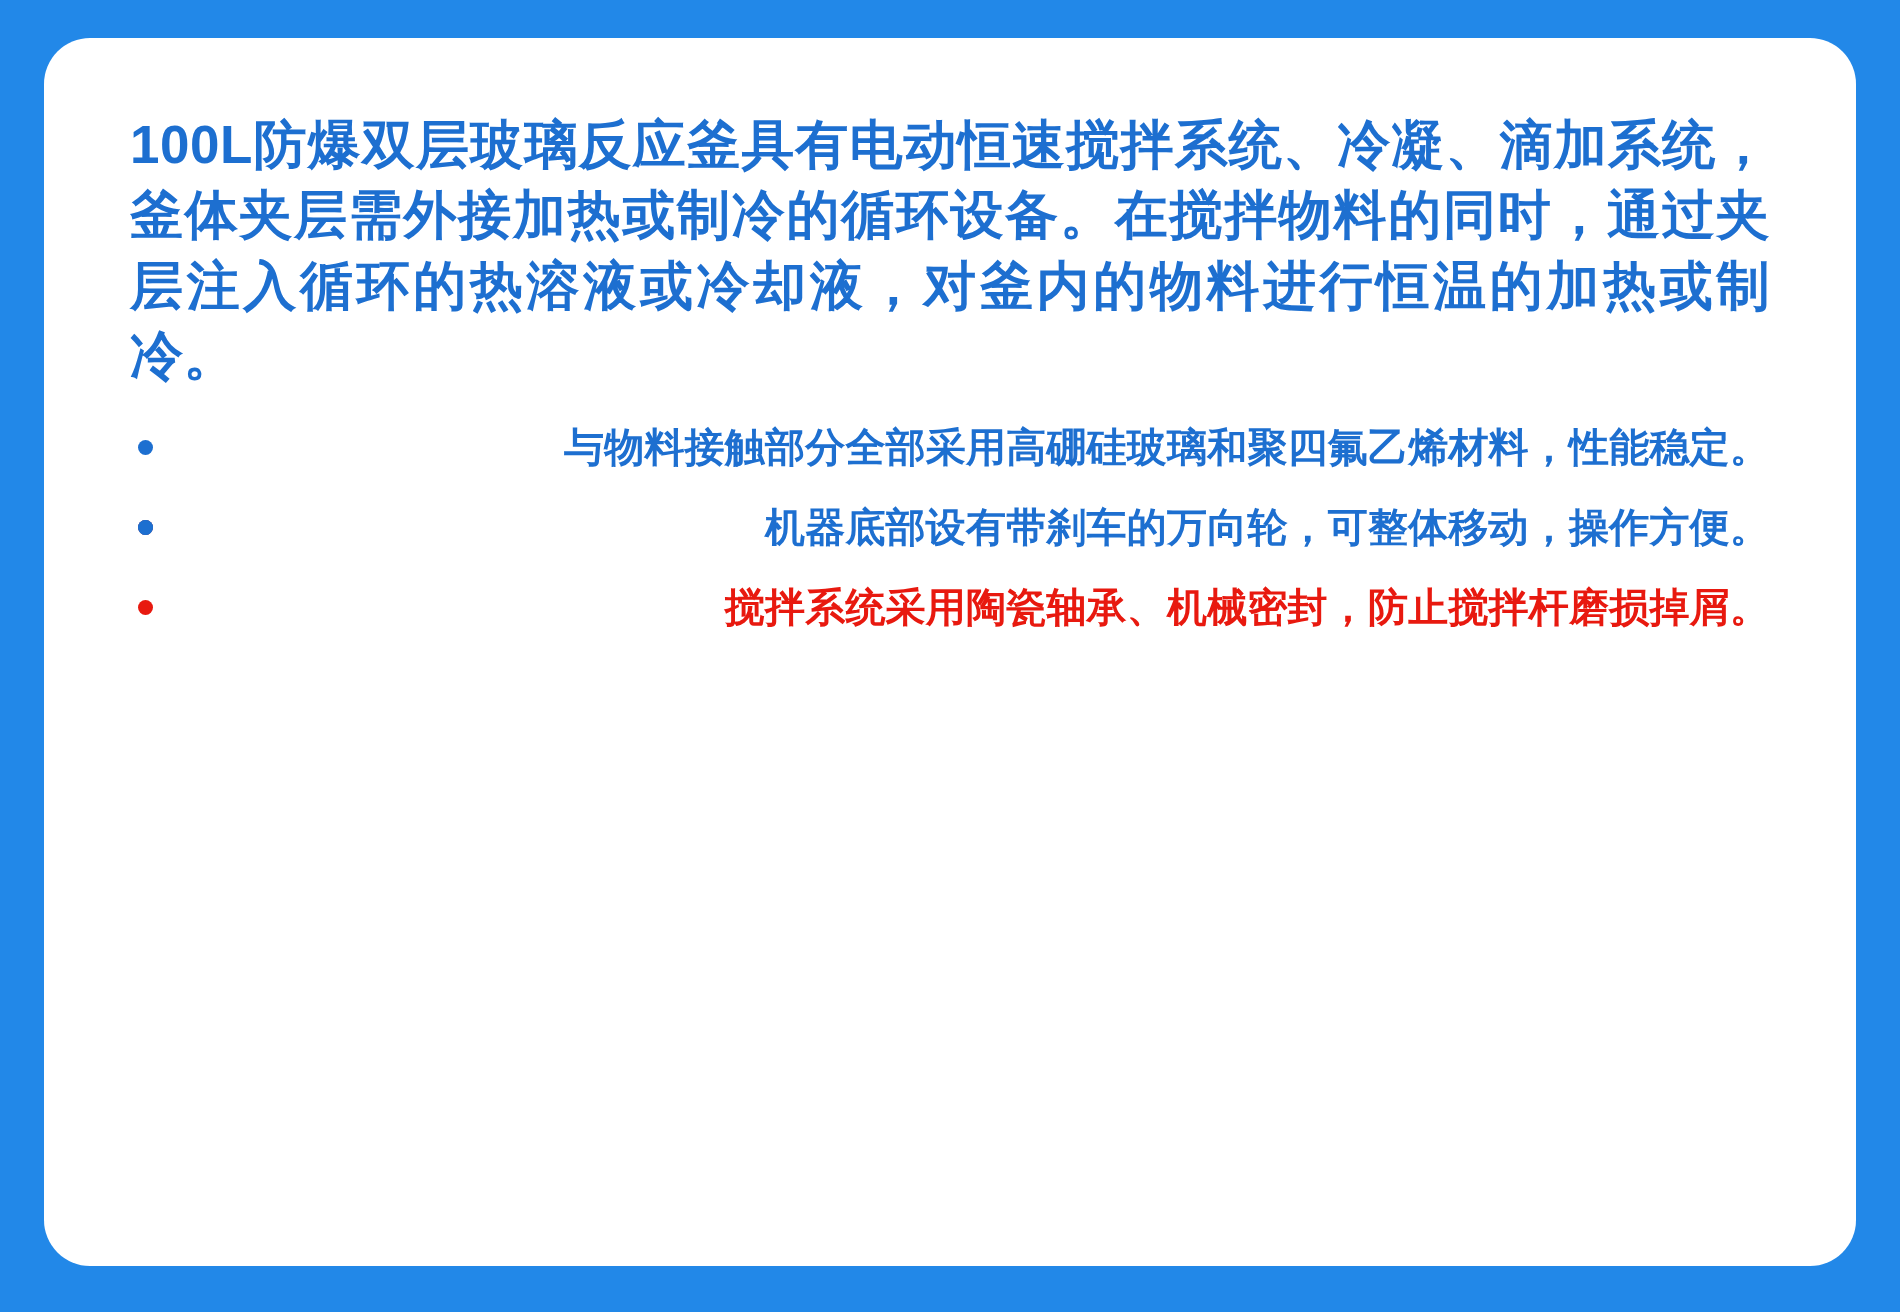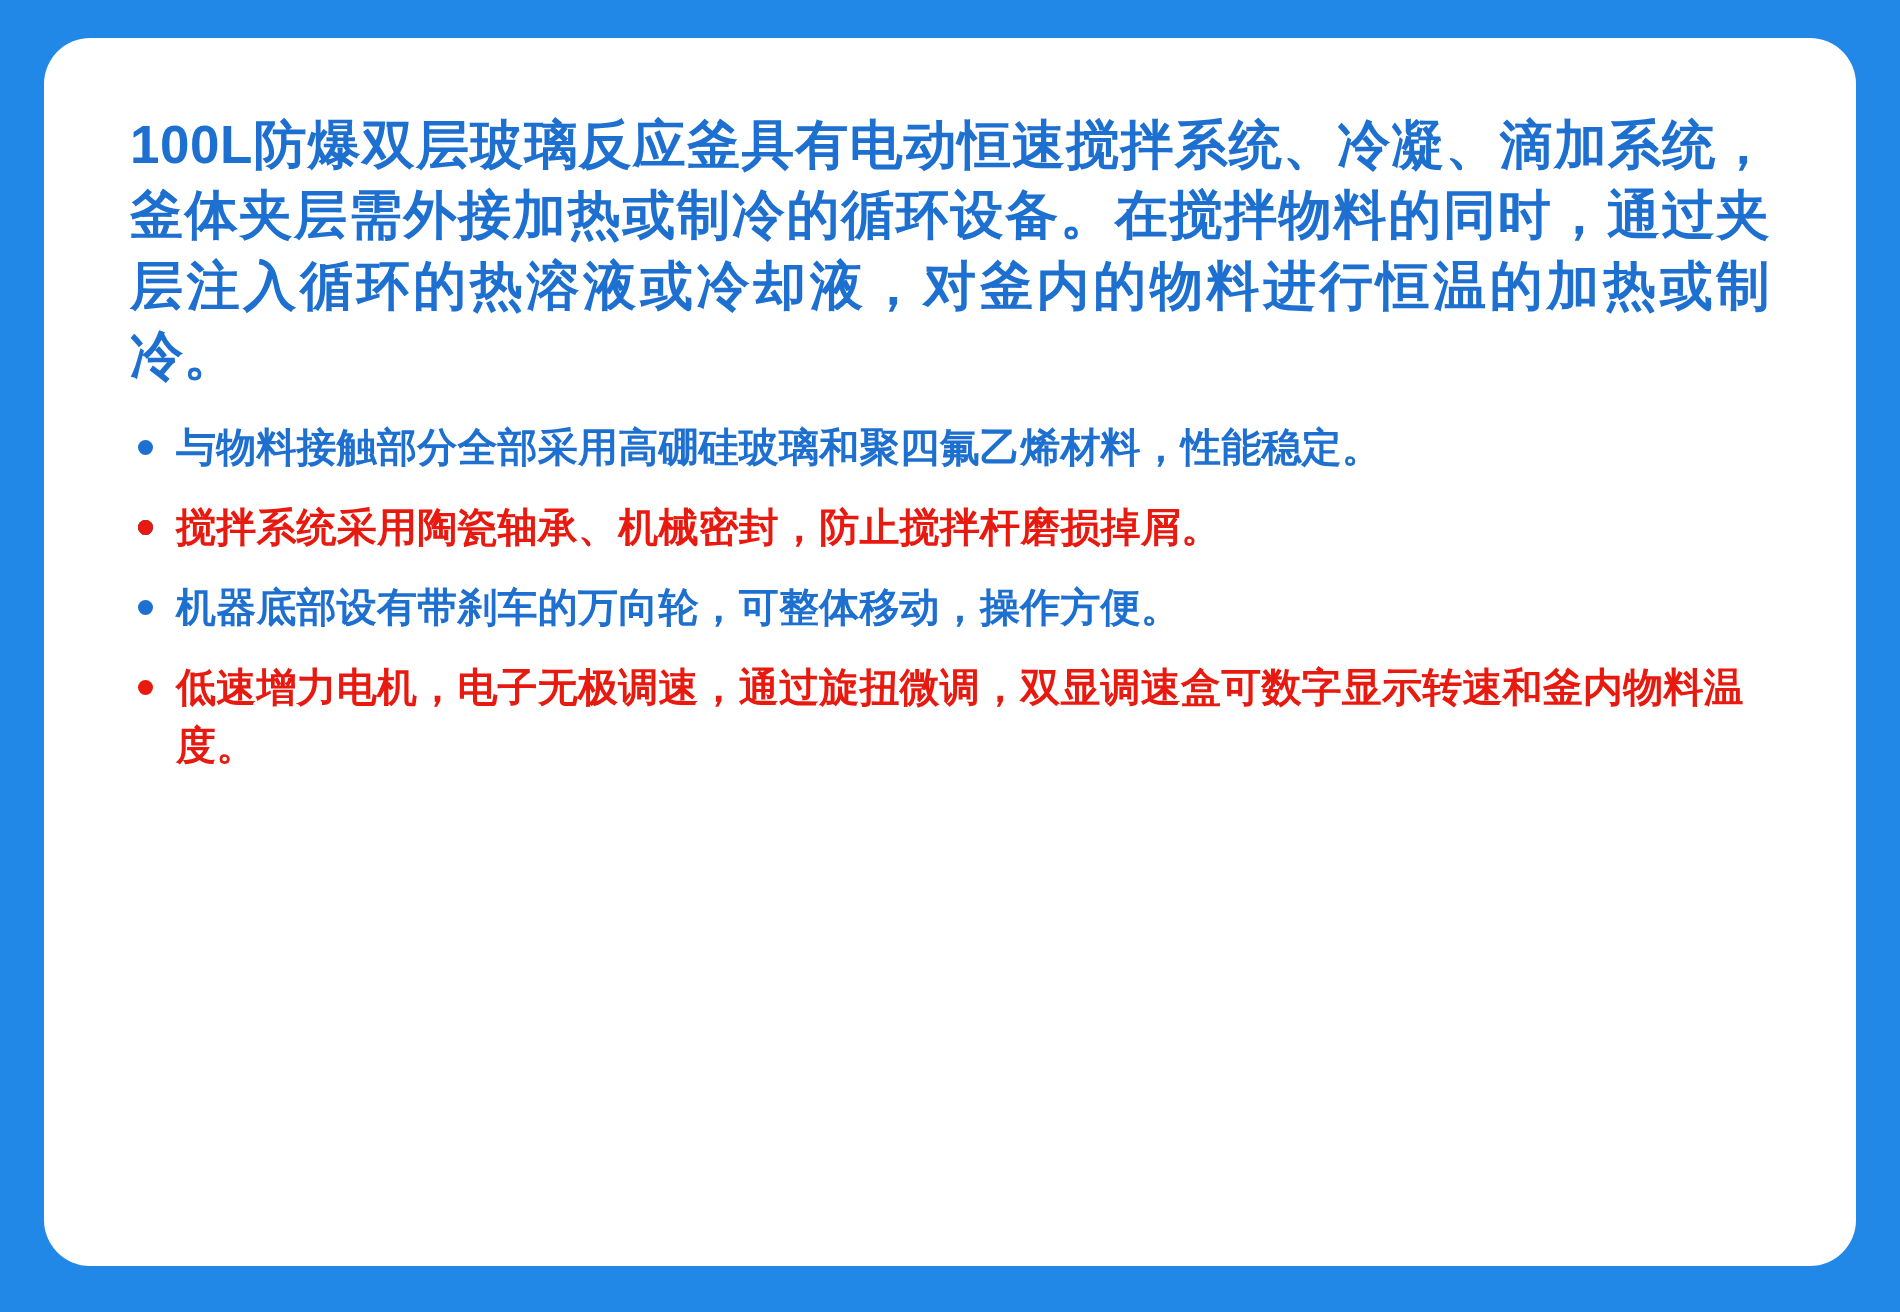--- a/index.html
+++ b/index.html
@@ -45,20 +45,21 @@
     padding: 0;
   }
   .bullet {
     position: relative;
     padding-left: 46px;
     margin-bottom: 22px;
     font-size: 40px;
     font-weight: 700;
     line-height: 1.45;
     letter-spacing: 0.2px;
+    text-align: right;
   }
   .bullet .dot {
     position: absolute;
     left: 8px;
     top: 22px;
     width: 15px;
     height: 15px;
     border-radius: 50%;
     background: currentColor;
   }
@@ -77,28 +78,24 @@
       <li class="bullet blue">
         <span class="dot"></span>
         <span>与物料接触部分全部采用高硼硅玻璃和聚四氟乙烯材料，性能稳定。</span>
       </li>
       <li class="bullet red">
         <span class="dot"></span>
       </li>
       <li class="bullet blue">
         <span class="dot"></span>
       </li>
-      <li class="bullet red">
-        <span class="dot"></span>
-        <span>搅拌系统采用陶瓷轴承、机械密封，防止搅拌杆磨损掉屑。</span>
-      </li>
       <li class="bullet blue">
         <span class="dot"></span>
         <span>机器底部设有带刹车的万向轮，可整体移动，操作方便。</span>
       </li>
       <li class="bullet red">
         <span class="dot"></span>
-        <span>低速增力电机，电子无极调速，通过旋扭微调，双显调速盒可数字显示转速和釜内物料温度。</span>
+        <span>搅拌系统采用陶瓷轴承、机械密封，防止搅拌杆磨损掉屑。</span>
       </li>
     </ul>
 
   </div>
 </div>
 
 </body></html>

